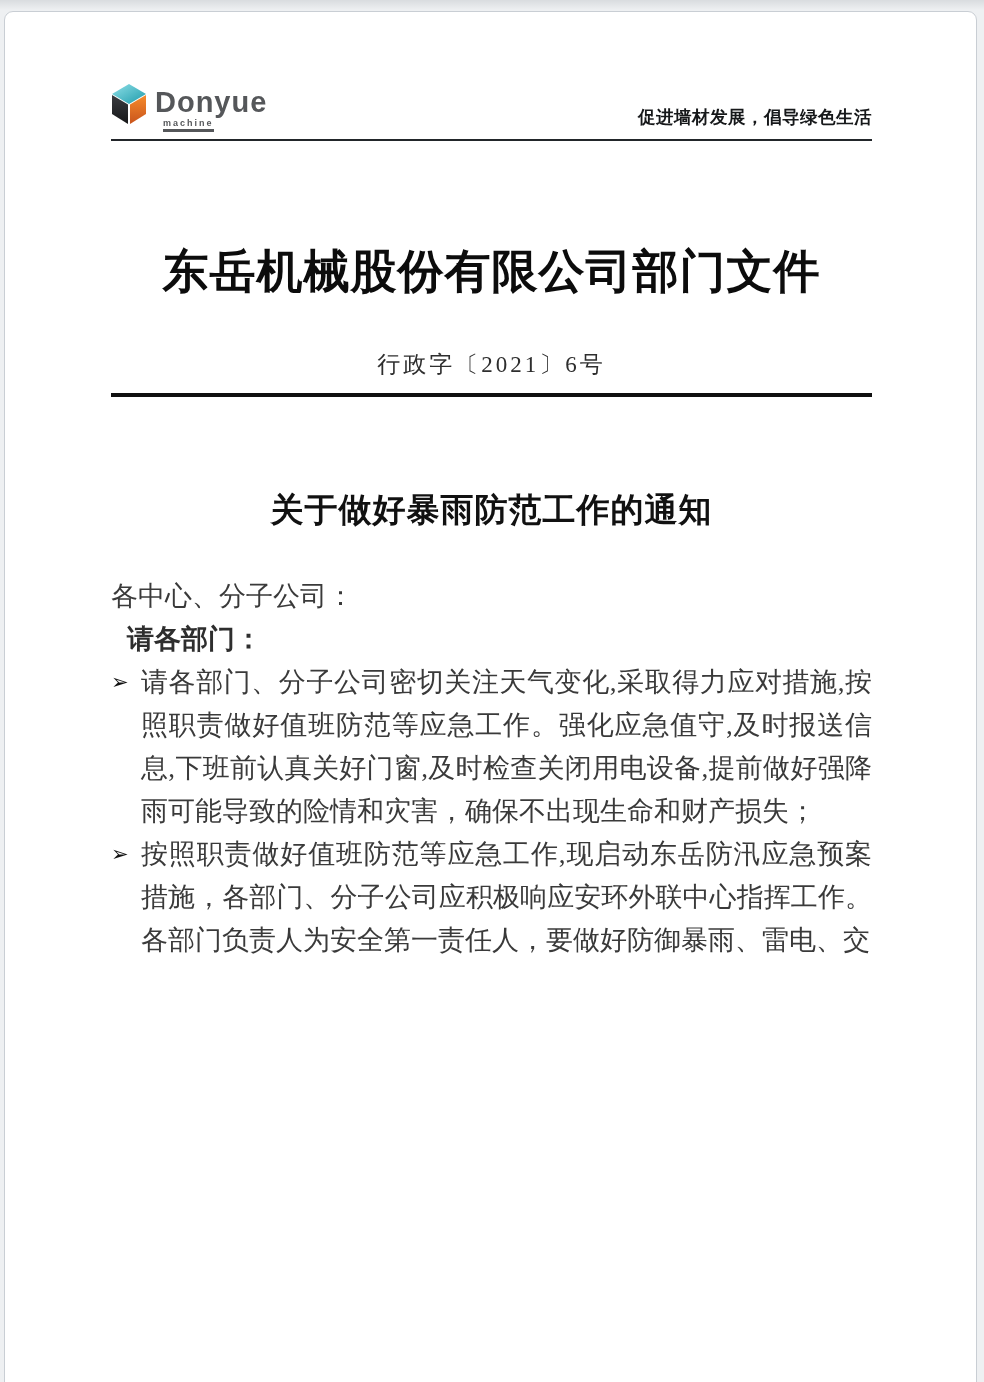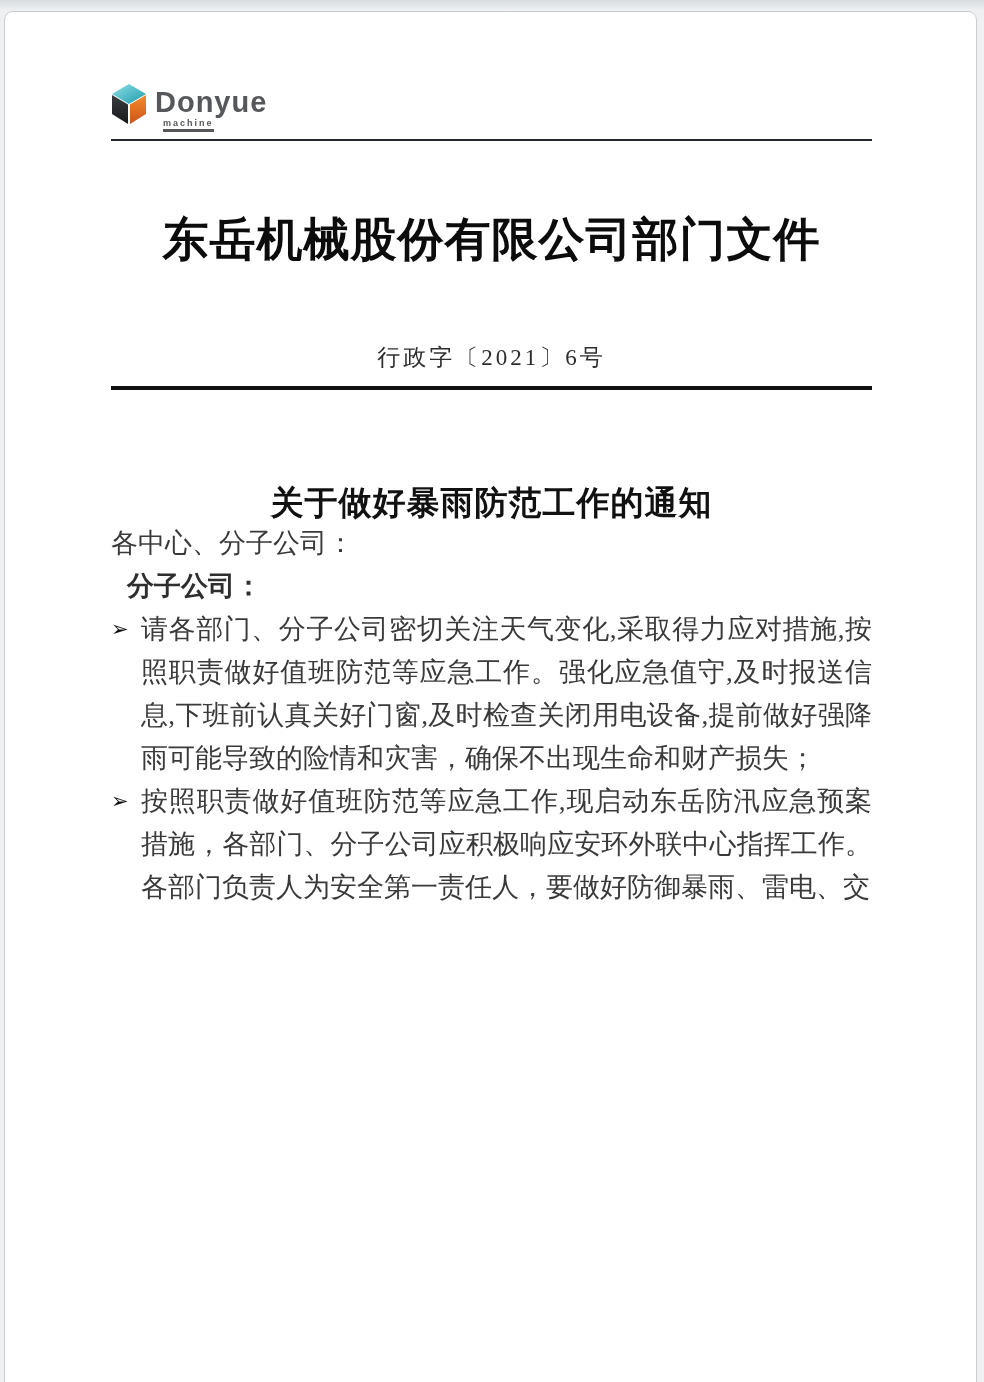--- a/index.html
+++ b/index.html
@@ -47,28 +47,28 @@
     border-bottom: 3px solid #55575a; align-self: flex-start; padding-bottom: 1px;
   }
   .tagline {
     font-family: "Liberation Sans", "DejaVu Sans", sans-serif;
     font-weight: bold; font-size: 17.5px; color: #16181a;
     padding-bottom: 3px; letter-spacing: 0.5px;
   }
 
   
   .doc-title {
-    margin-top: 72px;
+    margin-top: 104px;
     text-align: center;
     font-size: 46px; line-height: 54px;
     font-weight: bold; color: #0c0c0c;
     letter-spacing: 1px;
   }
   .doc-number {
-    margin-top: 78px;
+    margin-top: 53px;
     text-align: center;
     font-size: 23px; line-height: 26px;
     color: #2e2e2e; letter-spacing: 3px;
   }
   .double-rule {
     margin-top: 15px;
     height: 2px;
     border-top: 2px solid #101010;
     border-bottom: 2px solid #101010;
   }
@@ -77,20 +77,21 @@
   .subject {
     margin-top: 94px;
     text-align: center;
     font-size: 33px; line-height: 38px;
     font-weight: bold; color: #111111;
     letter-spacing: 1px;
   }
 
   
   .body-text {
+    margin-top: 46px;
     font-size: 27px; line-height: 43px;
     color: #3a3a3a;
     text-align: justify;
   }
   .para { text-indent: 2em; }
   .guide-heading {
     font-weight: bold; color: #2e2e2e;
     padding-left: 16px;
   }
   .bullet { display: flex; }
@@ -127,33 +128,34 @@
             </defs>
             <polygon points="18,1 35,11 18,21 1,11" fill="url(#topg)"></polygon>
             <polygon points="1,12 17,21.5 17,41 1,31" fill="url(#leftg)"></polygon>
             <polygon points="35,12 19,21.5 19,41 35,31" fill="url(#rightg)"></polygon>
           </svg>
           <div class="logo-text">
             <span class="logo-name">Donyue</span>
             <span class="logo-sub">machine</span>
           </div>
         </div>
+        <div class="tagline">促进墙材发展，倡导绿色生活</div>
       </header>
 
       <h1 class="doc-title">东岳机械股份有限公司部门文件</h1>
 
       <div class="doc-number">行政字〔2021〕6号</div>
 
       <div class="double-rule"></div>
 
       <h2 class="subject">关于做好暴雨防范工作的通知</h2>
 
       <div class="body-text">
         <p class="salutation">各中心、分子公司：</p>
-        <p class="guide-heading">分子公司：</p>
+        <p class="guide-heading">请各部门：</p>
 
         <div class="bullet">
           <span class="bullet-marker">➢</span>
           <div class="bullet-text">请各部门、分子公司密切关注天气变化,采取得力应对措施,按照职责做好值班防范等应急工作。强化应急值守,及时报送信息,下班前认真关好门窗,及时检查关闭用电设备,提前做好强降雨可能导致的险情和灾害，确保不出现生命和财产损失；</div>
         </div>
 
         <div class="bullet">
           <span class="bullet-marker">➢</span>
           <div class="bullet-text">按照职责做好值班防范等应急工作,现启动东岳防汛应急预案措施，各部门、分子公司应积极响应安环外联中心指挥工作。各部门负责人为安全第一责任人，要做好防御暴雨、雷电、交</div>
         </div>

